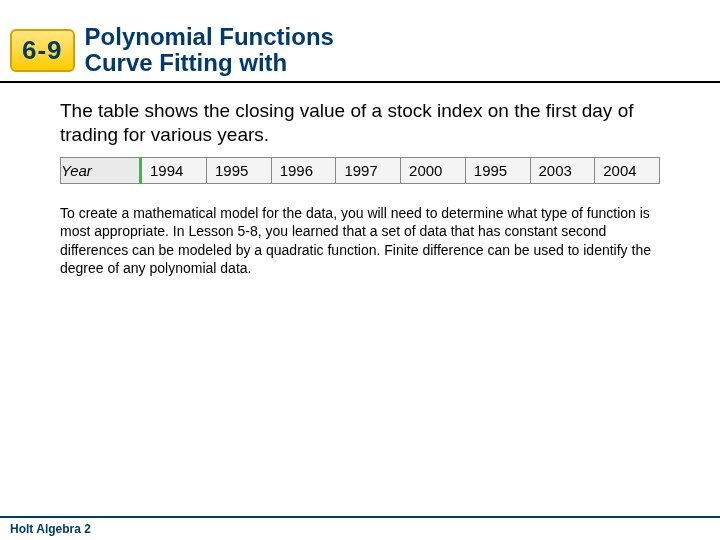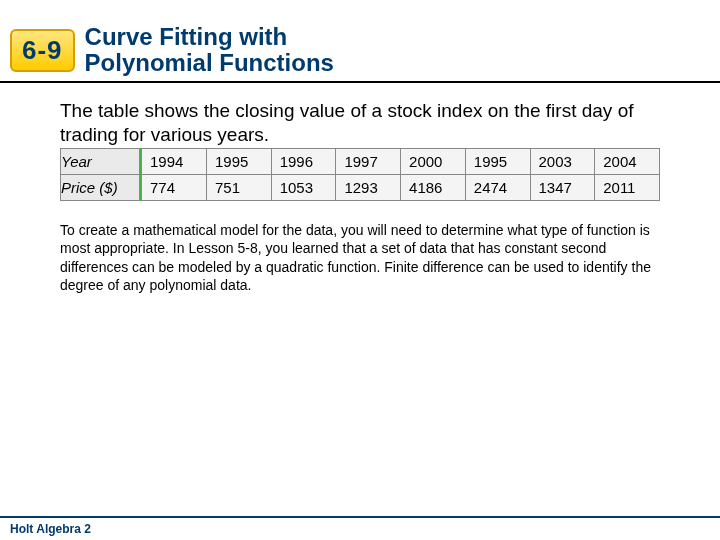--- a/index.html
+++ b/index.html
@@ -1,67 +1,56 @@
 <!DOCTYPE html>
 <html><head>
 <meta charset="utf-8">
 <style>
 *{box-sizing:border-box;margin:0;padding:0}
 body{width:720px;height:540px;background:#fff;font-family:Verdana,Geneva,sans-serif;position:relative;overflow:hidden}
 .header{display:flex;align-items:center;padding:24px 0 4px 0;border-bottom:2px solid #000}
 .badge{background:linear-gradient(#ffe680,#ffcc00);border:2px solid #d4a000;border-radius:6px;padding:4px 10px;margin:0 10px;font-weight:bold;font-size:26px;color:#003b6f;font-family:Verdana,sans-serif;letter-spacing:1px}
 .title{color:#003b6f;font-weight:bold;font-size:24px;line-height:1.1}
 .content{padding:16px 60px 0 60px}
-.intro{font-size:19px;line-height:1.3;margin-bottom:0}
+.intro{font-size:19px;line-height:1.3;margin-bottom:9px}
 .tbl{width:100%;border-collapse:collapse;margin-bottom:20px;font-family:Arial,sans-serif}
 .tbl td,.tbl th{border:1px solid #888;padding:4px 8px;text-align:left;font-size:15px;font-weight:normal;background:#f4f4f4}
 .tbl .rh{background:#eaeaea;font-style:italic;text-align:left;padding-left:0;border-right:3px solid #4caf50;width:80px}
 .para{font-size:14px;line-height:1.3}
 .footer{position:absolute;bottom:0;left:0;right:0;height:24px;border-top:2px solid #003b6f;display:flex;align-items:center;padding:0 10px;font-size:12px}
 .book{color:#003b6f;font-weight:bold}
 .copy{color:#555;font-size:10px}
 </style>
 </head>
 <body>
 
 <div class="header">
   <div class="badge">6-9</div>
   <div class="title">
+    <div>Polynomial Functions</div>
     <div>Curve Fitting with</div>
-    <div>Polynomial Functions</div>
   </div>
 </div>
 
 <div class="content">
   <p class="intro">The table shows the closing value of a stock index on the first day of trading for various years.</p>
 
   <table class="tbl">
     <tbody>
         <tr>
       <td class="rh">Year</td>
       <td>1994</td>
       <td>1995</td>
       <td>1996</td>
       <td>1997</td>
       <td>2000</td>
       <td>1995</td>
       <td>2003</td>
       <td>2004</td>
     </tr>
-    <tr>
-      <td class="rh">Price ($)</td>
-      <td>774</td>
-      <td>751</td>
-      <td>1053</td>
-      <td>1293</td>
-      <td>4186</td>
-      <td>2474</td>
-      <td>1347</td>
-      <td>2011</td>
-    </tr>
   </tbody>
     </table>
 
   <p class="para">To create a mathematical model for the data, you will need to determine what type of function is most appropriate. In Lesson 5-8, you learned that a set of data that has constant second differences can be modeled by a quadratic function. Finite difference can be used to identify the degree of any polynomial data.</p>
 </div>
 
 <div class="footer">
   <span class="book">Holt Algebra 2</span>
 </div>
 

